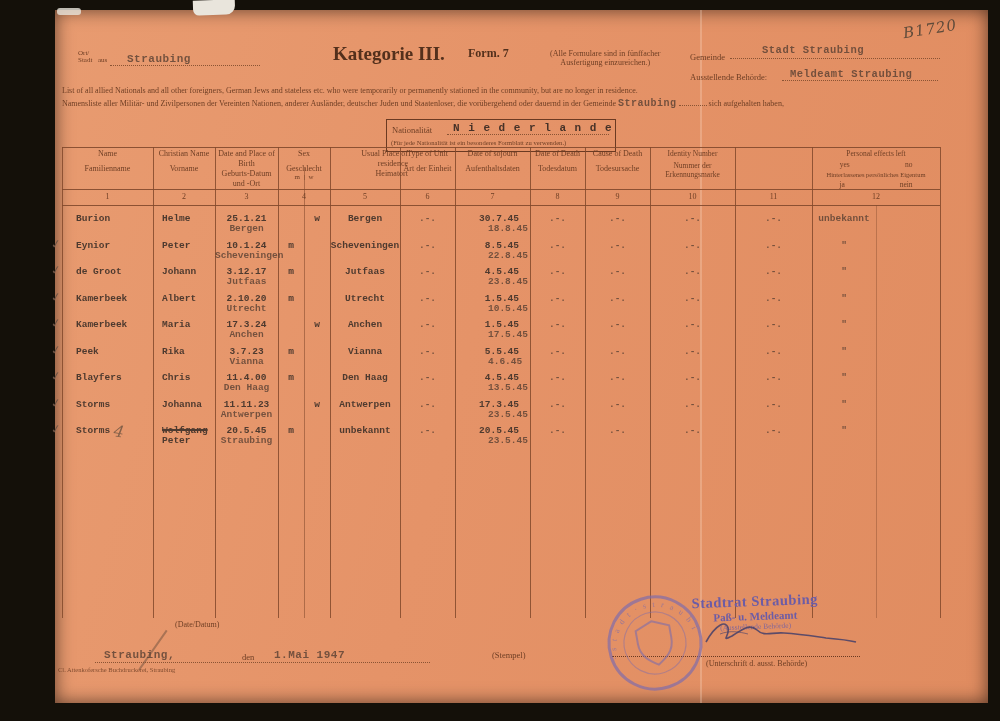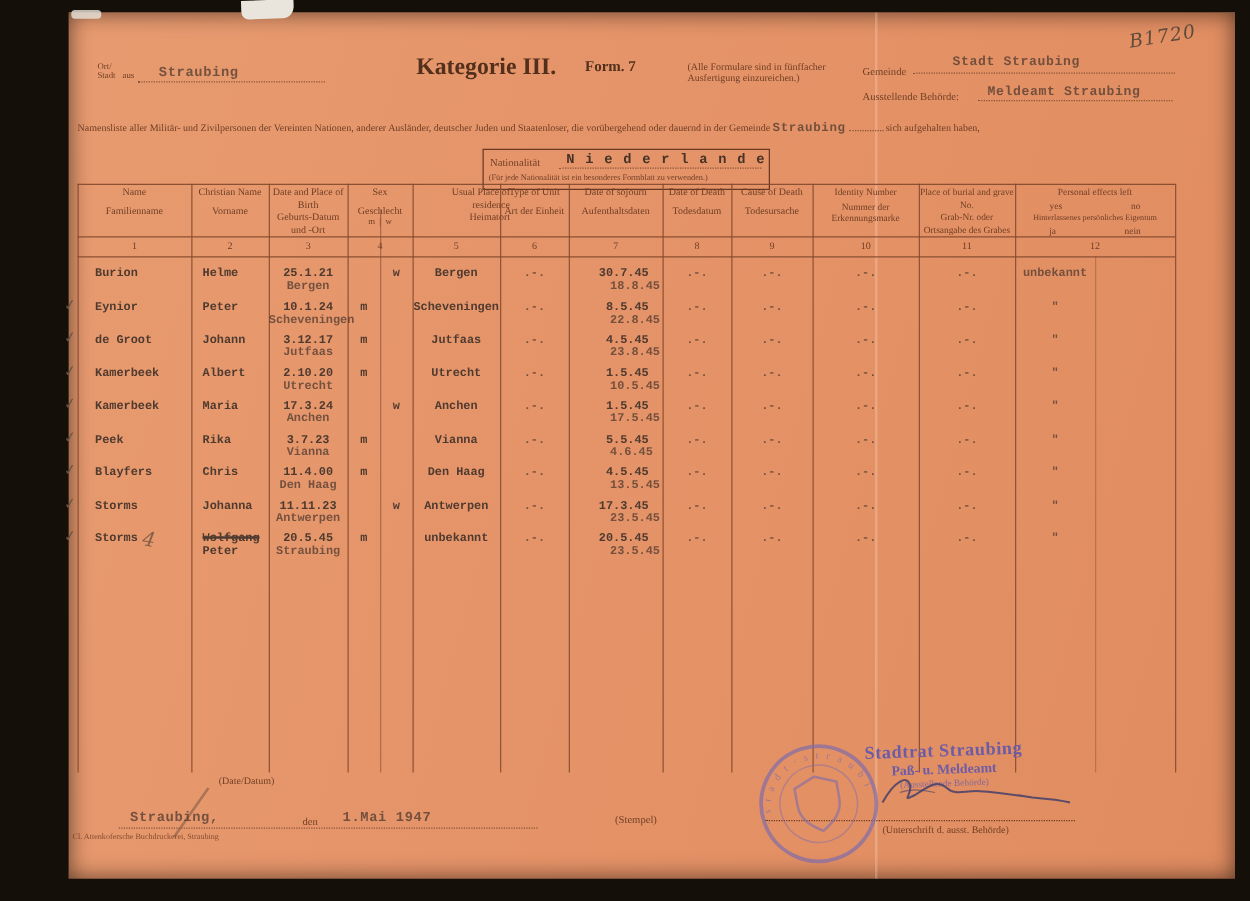--- a/index.html
+++ b/index.html
@@ -63,32 +63,33 @@
     <div>Ort/</div>
     <div>Stadt</div>
   </div>
   <div class="abs print" style="left:98px;top:56px;font-size:7px;">aus</div>
   <div class="abs typed fade" style="left:127px;top:53px;font-size:11px;">Straubing</div>
   <div class="abs dotted" style="left:110px;top:52px;width:150px;height:13px;"></div>
 
   <div class="abs print" style="left:333px;top:43px;font-size:19px;font-weight:bold;color:#53301c;">Kategorie III.</div>
   <div class="abs print" style="left:468px;top:46px;font-size:12px;font-weight:bold;color:#53301c;">Form. 7</div>
 
-  <div class="abs print" style="left:550px;top:49px;font-size:8px;line-height:9px;">
+  <div class="abs print" style="left:550px;top:49px;font-size:8px;line-height:9px;text-align:center;">
     <div>(Alle Formulare sind in fünffacher</div>
     <div>Ausfertigung einzureichen.)</div>
   </div>
 
   <div class="abs print" style="left:690px;top:52px;font-size:8.5px;">Gemeinde</div>
   <div class="abs typed fade" style="left:762px;top:44px;font-size:10.5px;">Stadt Straubing</div>
   <div class="abs dotted" style="left:730px;top:46px;width:210px;height:12px;"></div>
   <div class="abs print" style="left:690px;top:72px;font-size:8.5px;">Ausstellende Behörde:</div>
   <div class="abs typed fade" style="left:790px;top:68px;font-size:10.5px;">Meldeamt Straubing</div>
   <div class="abs dotted" style="left:782px;top:68px;width:156px;height:12px;"></div>
 
+  <div class="abs print" style="left:62px;top:86px;width:880px;font-size:8px;white-space:normal;">List of all allied Nationals and all other foreigners, German Jews and stateless etc. who were temporarily or permanently stationed in the community, but are no longer in residence.</div>
   <div class="abs print" style="left:62px;top:98px;font-size:8px;">
     <span>Namensliste aller Militär- und Zivilpersonen der Vereinten Nationen, anderer Ausländer, deutscher Juden und Staatenloser, die vorübergehend oder dauernd in der Gemeinde</span>
     <span class="typed fade" style="font-size:10px;">Straubing</span>
     <span class="dotted" style="display:inline-block;width:28px;"></span>
     <span>sich aufgehalten haben,</span>
   </div>
 
   <div class="abs" style="left:386px;top:119px;width:228px;height:31px;border:1px solid #6b3a22;">
     <span class="abs print" style="left:5px;top:5px;font-size:8.5px;">Nationalität</span>
     <span class="abs typed" style="left:66px;top:2px;font-size:11px;letter-spacing:1px;color:#473228;">N i e d e r l a n d e</span>
@@ -149,24 +150,20 @@
       <div class="de">Todesdatum</div>
   </div>
   <div class="hcell" style="left:585px;width:65px;white-space:normal;">
     <div>Cause of Death</div>
       <div class="de">Todesursache</div>
   </div>
   <div class="hcell" style="left:650px;width:85px;white-space:normal;font-size:7.5px;">
     <div>Identity Number</div>
       <div class="de" style="margin-top:2px;">Nummer der Erkennungsmarke</div>
   </div>
-  <div class="hcell" style="left:735px;width:77px;white-space:normal;font-size:7.5px;">
-    <div>Place of burial and grave No.</div>
-      <div class="de" style="margin-top:1px;">Grab-Nr. oder Ortsangabe des Grabes</div>
-  </div>
   <div class="hcell" style="left:812px;width:128px;font-size:7.5px;">
     <div>Personal effects left</div>
     <div style="display:flex;justify-content:space-around;margin-top:1px;">
       <span>yes</span>
         <span>no</span>
     </div>
     <div style="font-size:6.5px;margin-top:1px;">Hinterlassenes persönliches Eigentum</div>
     <div style="display:flex;justify-content:space-around;text-align:center;">
       <span>ja</span>
         <span>nein</span>

